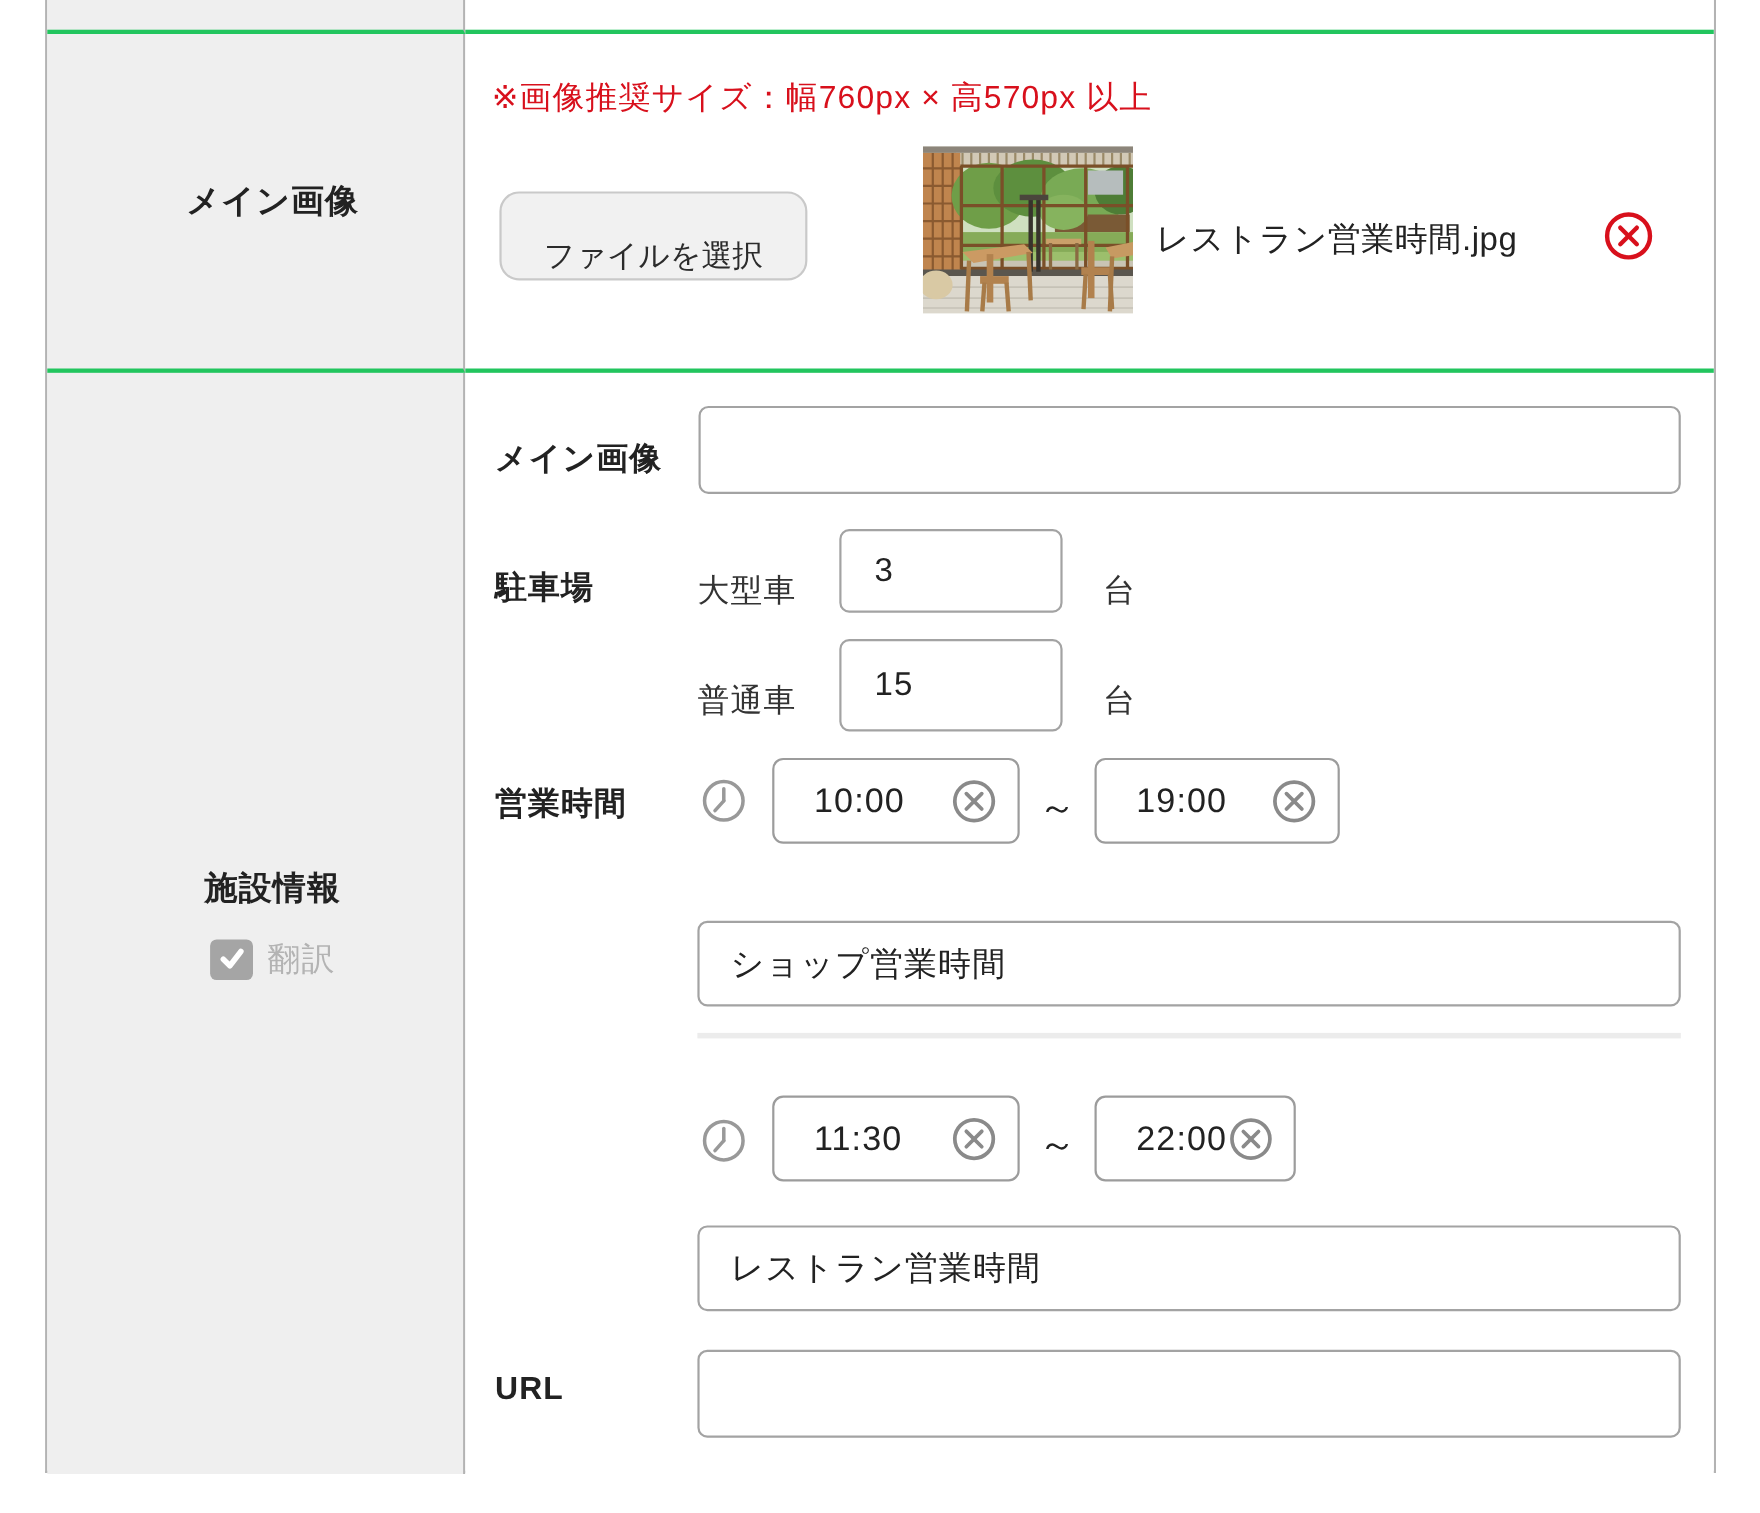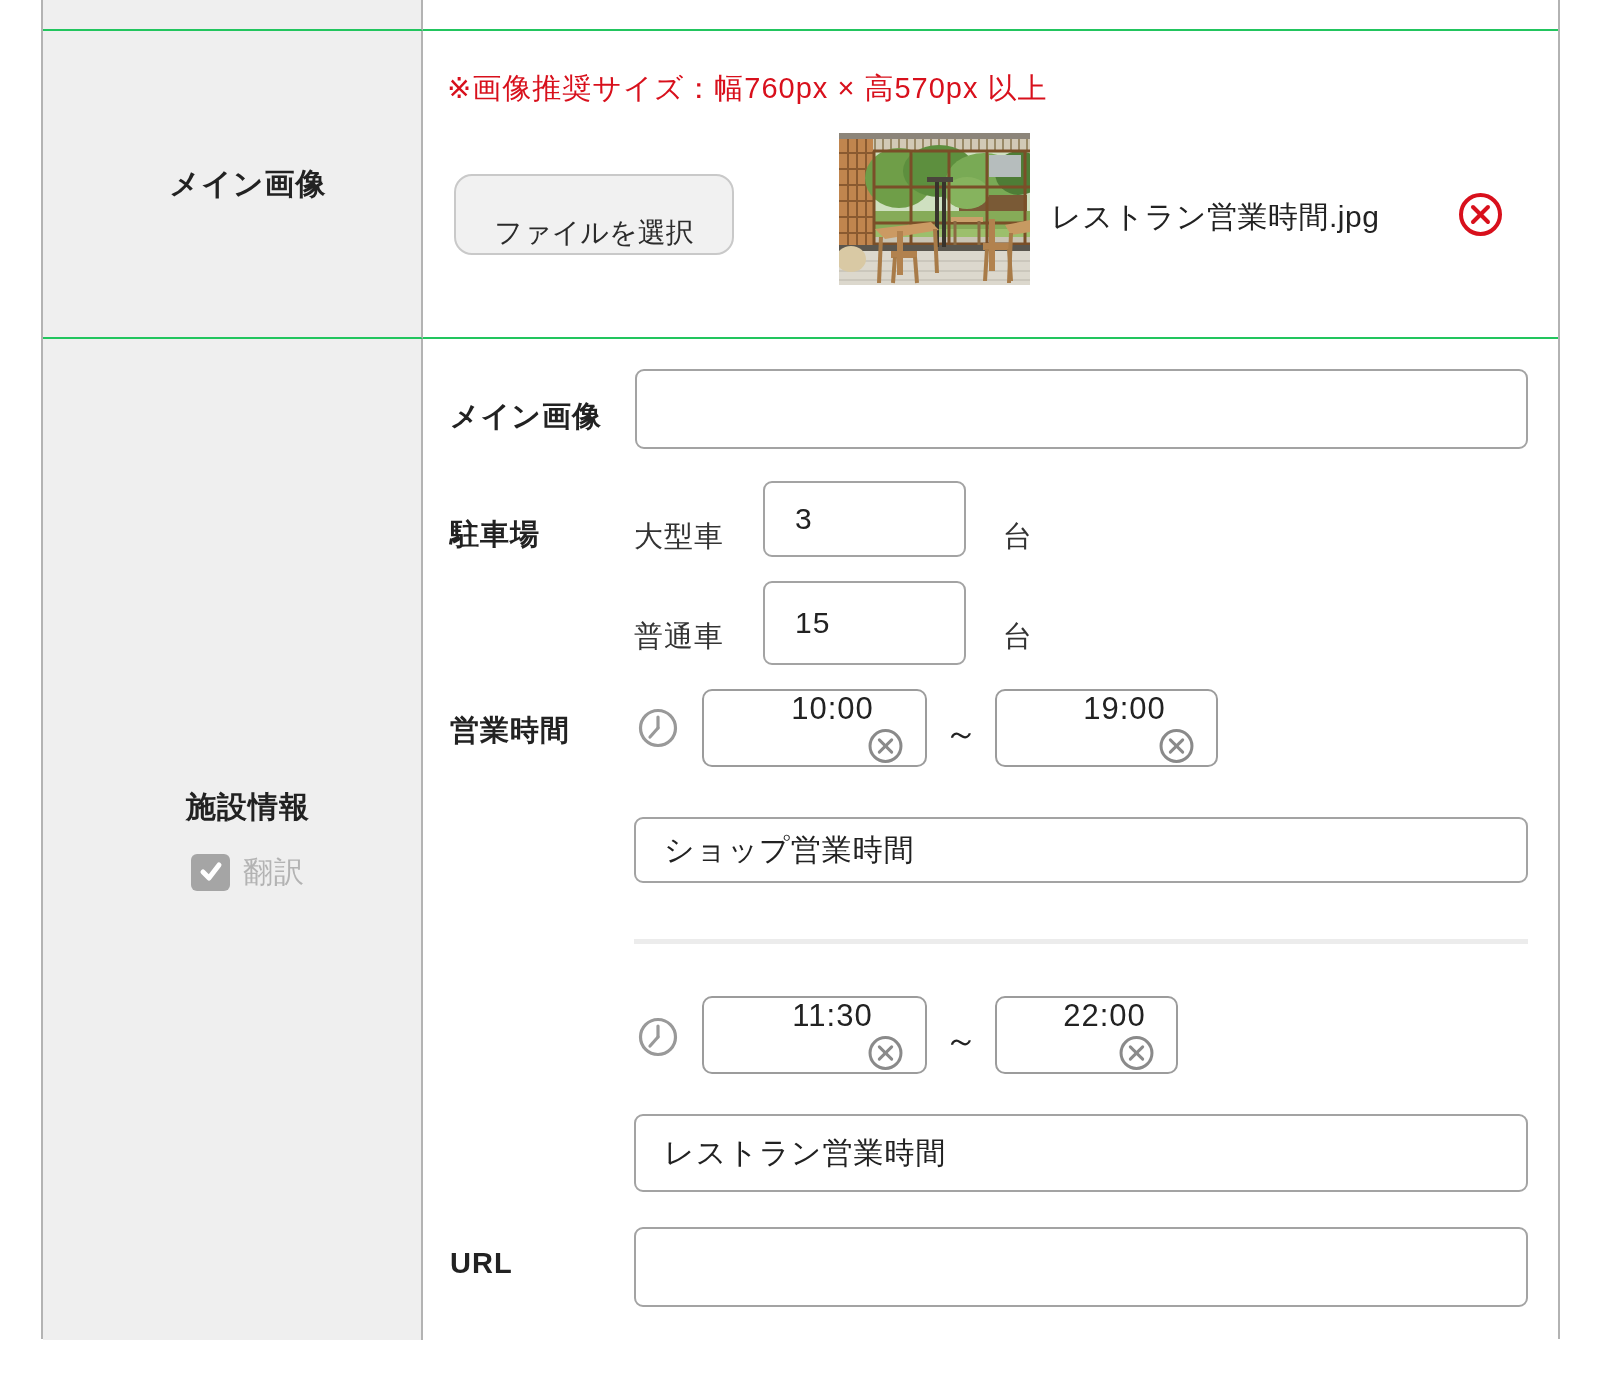--- a/index.html
+++ b/index.html
@@ -8,21 +8,21 @@
     font-family:"Liberation Sans","DejaVu Sans",sans-serif;
     color:#2b2b2b;
     -webkit-font-smoothing:antialiased;
   }
   .form-table{
     position:absolute;left:41px;top:0;width:1519px;height:1339px;
     border-left:2px solid #b3b3b3;border-right:2px solid #b3b3b3;border-bottom:2px solid #b3b3b3;
     display:grid;grid-template-columns:380px 1fr;grid-template-rows:31px 308px 1001px;
     box-sizing:border-box;background:#fff;
   }
-  .cell{box-sizing:border-box;border-bottom:2px solid #22c55e;}
+  .cell{box-sizing:border-box;border-bottom:4px solid #22c55e;}
   .cell.last{border-bottom:none;}
   .th{background:#efefef;border-right:2px solid #b3b3b3;display:flex;flex-direction:column;justify-content:center;padding-left:32px;align-items:center;}
   .td{background:#ffffff;position:relative;}
   .row-label{font-size:30px;font-weight:700;color:#222;letter-spacing:1px;}
   
   .img-note{position:absolute;left:24px;top:38px;font-size:29px;color:#d8101c;letter-spacing:1px;}
   .file-btn{
     position:absolute;left:31px;top:143px;width:280px;height:81px;
     background:#f1f1f1;border:2px solid #c9c9c9;border-radius:18px;
     font-size:28px;color:#2b2b2b;display:flex;align-items:flex-end;justify-content:center;
@@ -40,21 +40,21 @@
   .s-label{position:absolute;font-size:29px;font-weight:400;color:#333;letter-spacing:1px;}
   .txt-input{
     position:absolute;box-sizing:border-box;background:#fff;
     border:2px solid #a3a3a3;border-radius:9px;
     font-size:30px;color:#222;padding:0 0 0 28px;font-family:inherit;letter-spacing:1px;outline:none;
   }
   .num-input{text-align:left;padding-left:30px;}
   .time-box{
     position:absolute;box-sizing:border-box;background:#fff;
     border:2px solid #9c9c9c;border-radius:10px;
-    display:flex;align-items:center;flex-direction:column;
+    display:flex;align-items:center;
   }
   .time-val{font-size:31px;color:#222;margin-left:36px;letter-spacing:1px;}
   .clear-x{margin-left:auto;margin-right:18px;width:43px;height:43px;cursor:pointer;}
   .clock{position:absolute;width:42px;height:42px;}
   .tilde{position:absolute;width:68px;text-align:center;font-size:34px;color:#222;}
   .hr-sep{position:absolute;height:5px;background:#ececec;border:none;}
 </style>
 </head>
 <body>
 
@@ -227,21 +227,21 @@
 
     <div class="time-box" style="left:572px;top:350px;width:223px;height:78px;">
       <span class="time-val">19:00</span>
       <svg class="clear-x" viewBox="0 0 43 43">
         <circle cx="21.5" cy="21.5" r="17.5" fill="none" stroke="#8a8a8a" stroke-width="3.4"></circle>
         <line x1="14.5" y1="14.5" x2="28.5" y2="28.5" stroke="#8a8a8a" stroke-width="3.4" stroke-linecap="round"></line>
         <line x1="28.5" y1="14.5" x2="14.5" y2="28.5" stroke="#8a8a8a" stroke-width="3.4" stroke-linecap="round"></line>
       </svg>
     </div>
 
-    <input class="txt-input" style="left: 211px; top: 478px; width: 894px; height: 66px;" type="text" value="ショップ営業時間">
+    <input class="txt-input" style="left: 211px; top: 498px; width: 894px; height: 78px;" type="text" value="ショップ営業時間">
 
     <div class="hr-sep" style="left:211px;top:600px;width:894px;"></div>
 
     <svg class="clock" style="left:214px;top:677px;" viewBox="0 0 42 42">
       <circle cx="21" cy="21" r="17.5" fill="none" stroke="#999999" stroke-width="3.2"></circle>
       <line x1="21" y1="21" x2="21" y2="10" stroke="#999999" stroke-width="3.2" stroke-linecap="round"></line>
       <line x1="21" y1="21" x2="13" y2="30" stroke="#999999" stroke-width="3.2" stroke-linecap="round"></line>
     </svg>
 
     <div class="time-box" style="left:279px;top:657px;width:225px;height:78px;">

